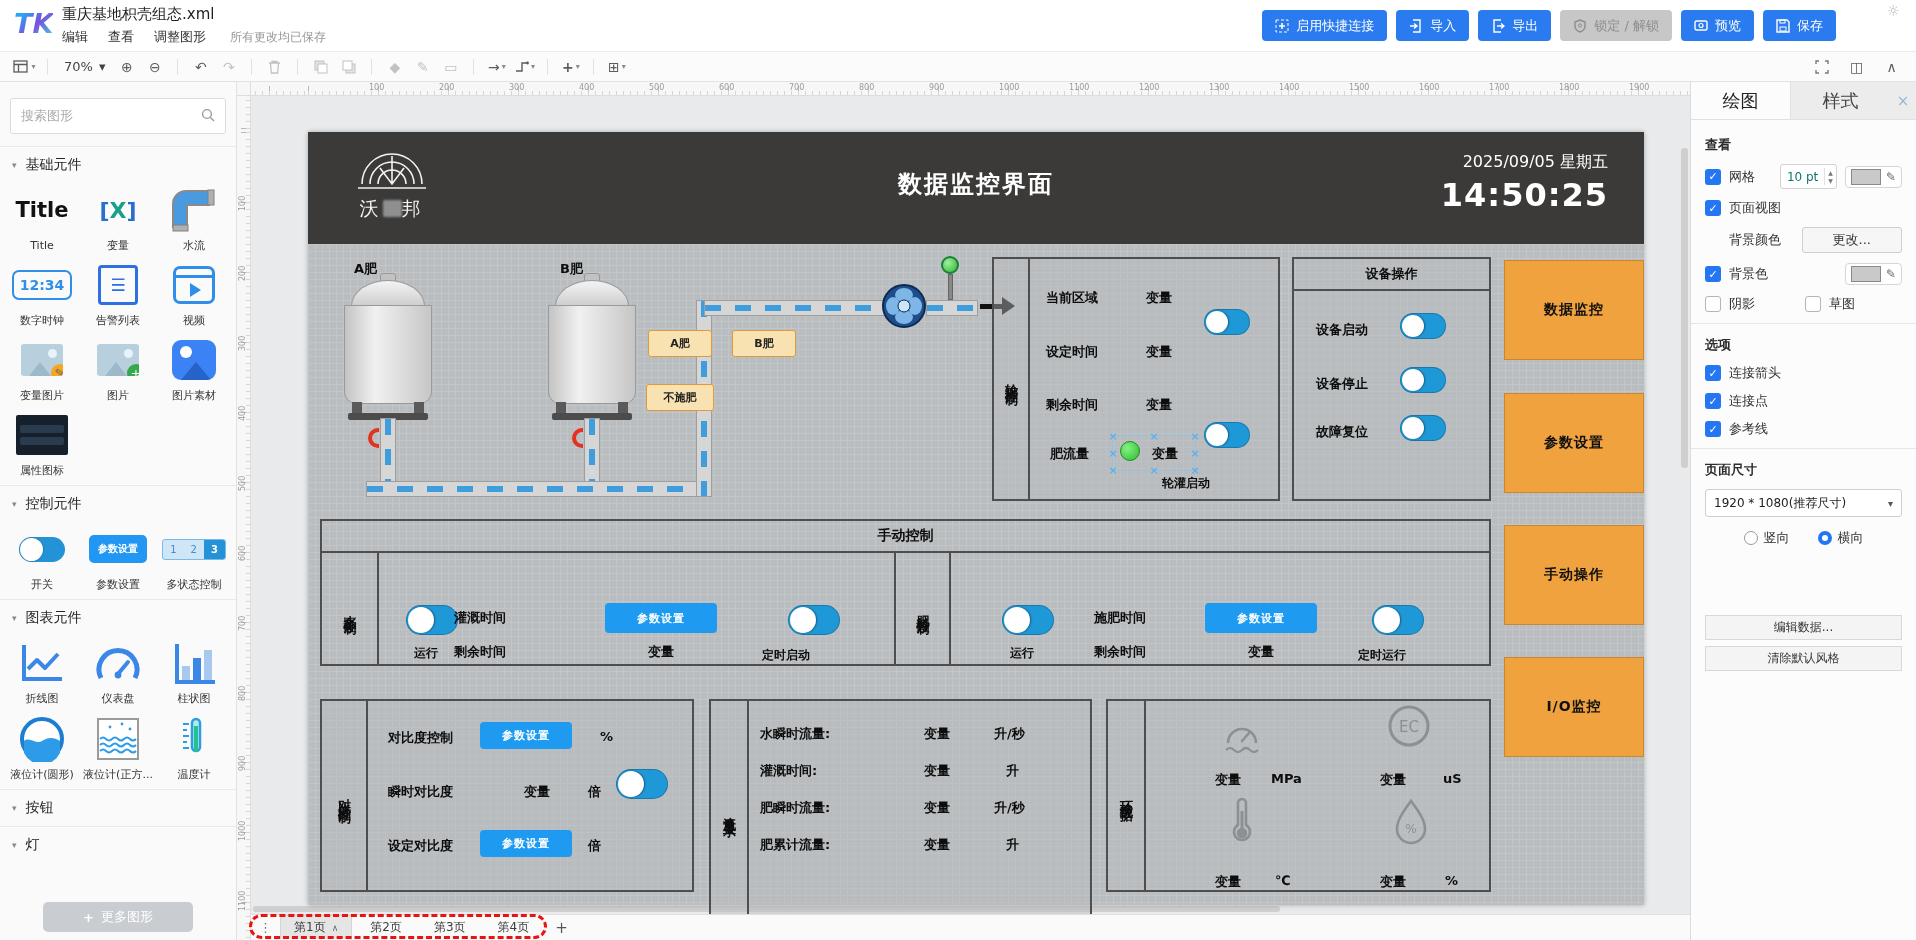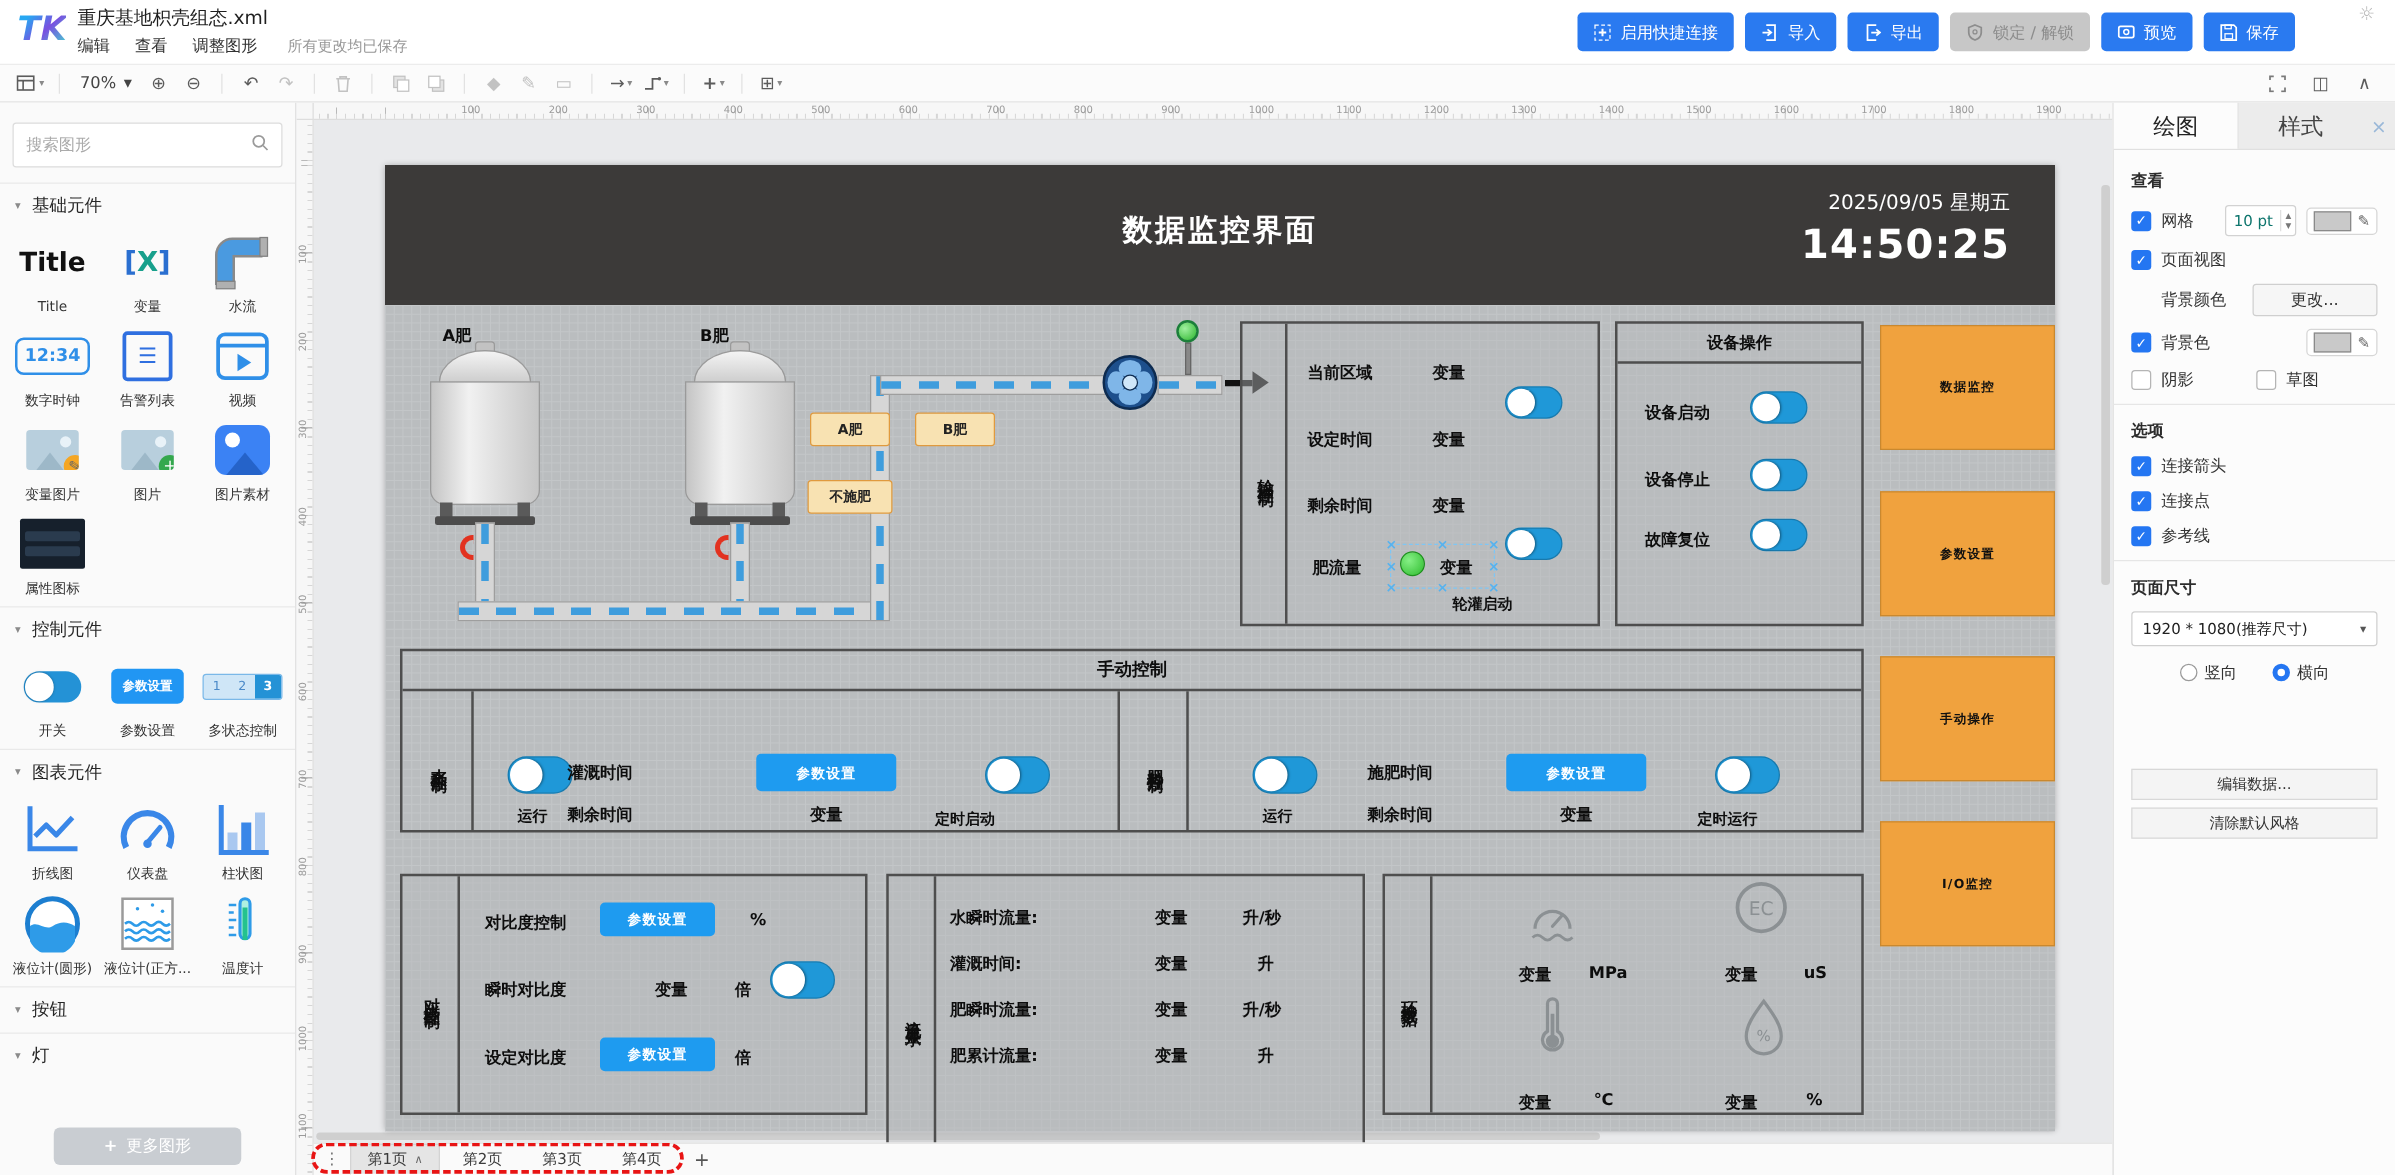--- a/index.html
+++ b/index.html
@@ -102,21 +102,21 @@
   .t-label{position:absolute;font-weight:700;font-size:13px;color:#0d0d0d;white-space:nowrap}
   .t-label.sm{font-size:12px}
   .panel{position:absolute;border:2px solid #4e4e4e;background:rgba(183,186,188,.45)}
   .side-strip{position:absolute;left:0;top:0;bottom:0;border-right:2px solid #4e4e4e;display:flex;align-items:center;justify-content:center}
   .side-strip b{writing-mode:vertical-rl;text-orientation:upright;font-size:13px;font-weight:700;color:#0d0d0d;letter-spacing:3px}
   .toggle{position:absolute;width:46px;height:26px;border-radius:14px;background:#1f98d8;box-shadow:inset 0 0 0 1px rgba(0,0,0,.2)}
   .toggle::before{content:"";position:absolute;left:2px;top:2px;width:22px;height:22px;border-radius:50%;background:#fff;box-shadow:1px 0 2px rgba(0,0,0,.4)}
   .toggle.big{width:52px;height:30px;border-radius:16px}
   .toggle.big::before{width:26px;height:26px}
   .pbtn{position:absolute;background:#1e9bf0;color:#fff;font-size:11px;display:flex;align-items:center;justify-content:center;border-radius:4px;font-weight:700;letter-spacing:1px}
-  .obtn{position:absolute;left:1196px;width:140px;height:100px;background:#f0a23e;border:1px solid #c9882f;display:flex;align-items:center;justify-content:center;font-size:10px;font-weight:700;color:#101010;letter-spacing:1px}
+  .obtn{position:absolute;left:1196px;width:140px;height:100px;background:#f0a23e;border:1px solid #c9882f;display:flex;align-items:center;justify-content:center;font-size:14px;font-weight:700;color:#101010;letter-spacing:1px}
   .tanbtn{position:absolute;background:#f8e2b2;border:1px solid #e09a3e;border-radius:3px;display:flex;align-items:center;justify-content:center;font-size:11px;font-weight:700;color:#222}
 
   
   .tank{position:absolute;width:88px;height:140px}
   .tank .dome{position:absolute;top:0;left:7px;right:7px;height:26px;background:linear-gradient(#f4f4f4,#cdcdcd);border:1px solid #9a9a9a;border-bottom:none;border-radius:50% 50% 0 0/100% 100% 0 0}
   .tank .cap{position:absolute;top:-7px;left:36px;width:16px;height:9px;background:#c2c2c2;border:1px solid #9a9a9a;border-radius:3px 3px 0 0}
   .tank .tbody{position:absolute;top:25px;left:0;right:0;bottom:16px;background:linear-gradient(90deg,#c4c4c4,#f1f1f1 35%,#c6c6c6);border:1px solid #9a9a9a;border-radius:0 0 12px 12px}
   .tank .leg{position:absolute;bottom:0;width:10px;height:18px;background:#5a5a5a}
   .tank .base{position:absolute;bottom:0;left:4px;right:4px;height:7px;background:#4c4c4c;border-radius:2px}
   .pipe{position:absolute;background:#d6d6d6;border:1px solid #9e9e9e}
@@ -549,20 +549,34 @@
       <span class="rl" style="top: 535px;">700</span>
       <span class="rl" style="top: 605px;">800</span>
       <span class="rl" style="top: 675px;">900</span>
       <span class="rl" style="top: 745px;">1000</span>
       <span class="rl" style="top: 815px;">1100</span>
     </div>
 
   <div class="page">
 
     <div class="shead">
+      <div class="slogo">
+        <svg width="104" height="50" viewBox="0 0 104 50" style="position:absolute;left:8px;top:4px">
+          <g fill="none" stroke="#f2f2f2" stroke-width="1.6">
+            <path d="M22 40a30 30 0 0160 0"></path>
+              <path d="M30 40a22 22 0 0144 0"></path>
+              <path d="M38 40a14 14 0 0128 0"></path>
+            <path d="M52 12v28M40 24l12 16 12-16"></path>
+            <path d="M18 44h68"></path>
+          </g>
+        </svg>
+        <div class="ltxt">
+          <span>沃</span><span class="redact"></span><span>邦</span>
+        </div>
+      </div>
       <div class="s-title">数据监控界面</div>
       <div class="s-date">2025/09/05 星期五</div>
       <div class="s-time">14:50:25</div>
     </div>
 
     <div class="t-label" style="left:46px;top:128px">A肥</div>
     <div class="t-label" style="left:252px;top:128px">B肥</div>
     <div class="tank" style="left:36px;top:148px">
       <i class="cap"></i>
         <i class="dome"></i>
@@ -663,21 +677,21 @@
           <b>肥料控制</b>
         </div>
 
       <div class="toggle big" style="left:84px;top:84px"></div>
       <div class="t-label sm" style="left:92px;top:124px">运行</div>
       <div class="t-label" style="left:132px;top:88px">灌溉时间</div>
       <div class="t-label" style="left:132px;top:122px">剩余时间</div>
       <div class="pbtn" style="left:283px;top:82px;width:112px;height:30px">参数设置</div>
       <div class="t-label" style="left:326px;top:122px">变量</div>
       <div class="toggle big" style="left:466px;top:84px"></div>
-      <div class="t-label sm" style="left:426px;top:126px">定时启动</div>
+      <div class="t-label sm" style="left:440px;top:126px">定时启动</div>
 
       <div class="toggle big" style="left:680px;top:84px"></div>
       <div class="t-label sm" style="left:688px;top:124px">运行</div>
       <div class="t-label" style="left:772px;top:88px">施肥时间</div>
       <div class="t-label" style="left:772px;top:122px">剩余时间</div>
       <div class="pbtn" style="left:883px;top:82px;width:112px;height:30px">参数设置</div>
       <div class="t-label" style="left:926px;top:122px">变量</div>
       <div class="toggle big" style="left:1050px;top:84px"></div>
       <div class="t-label sm" style="left:1036px;top:126px">定时运行</div>
     </div>

